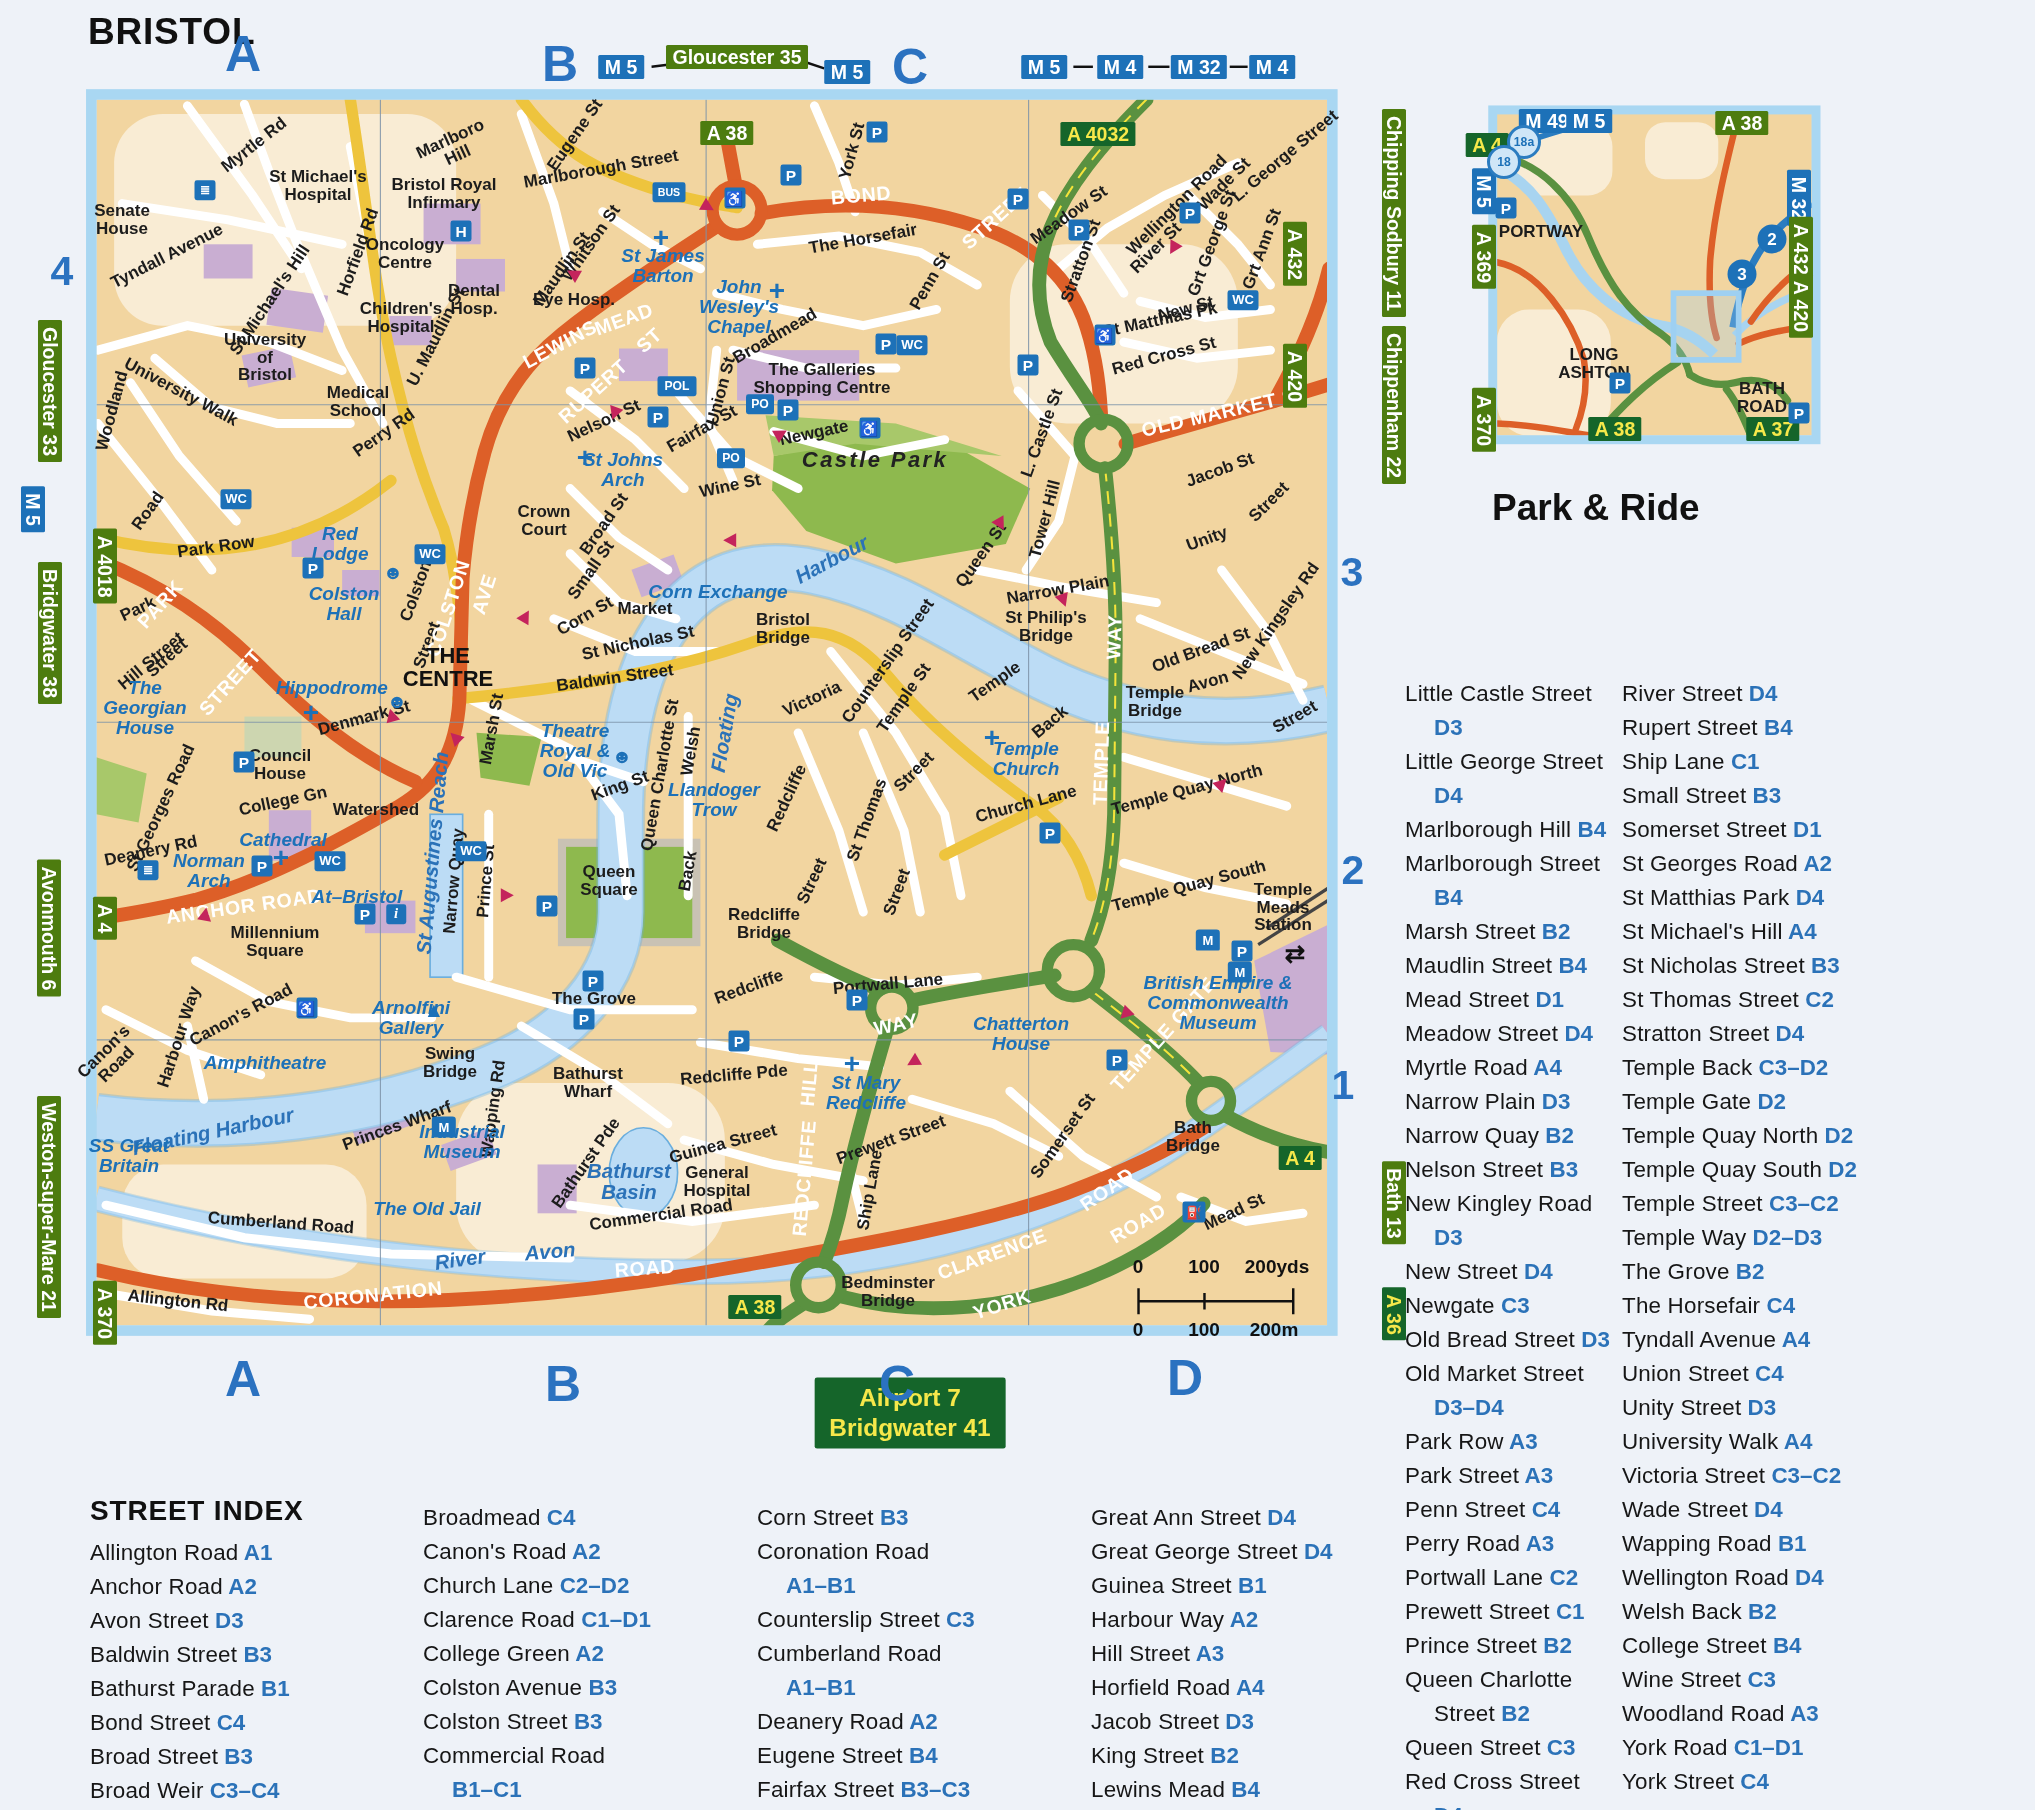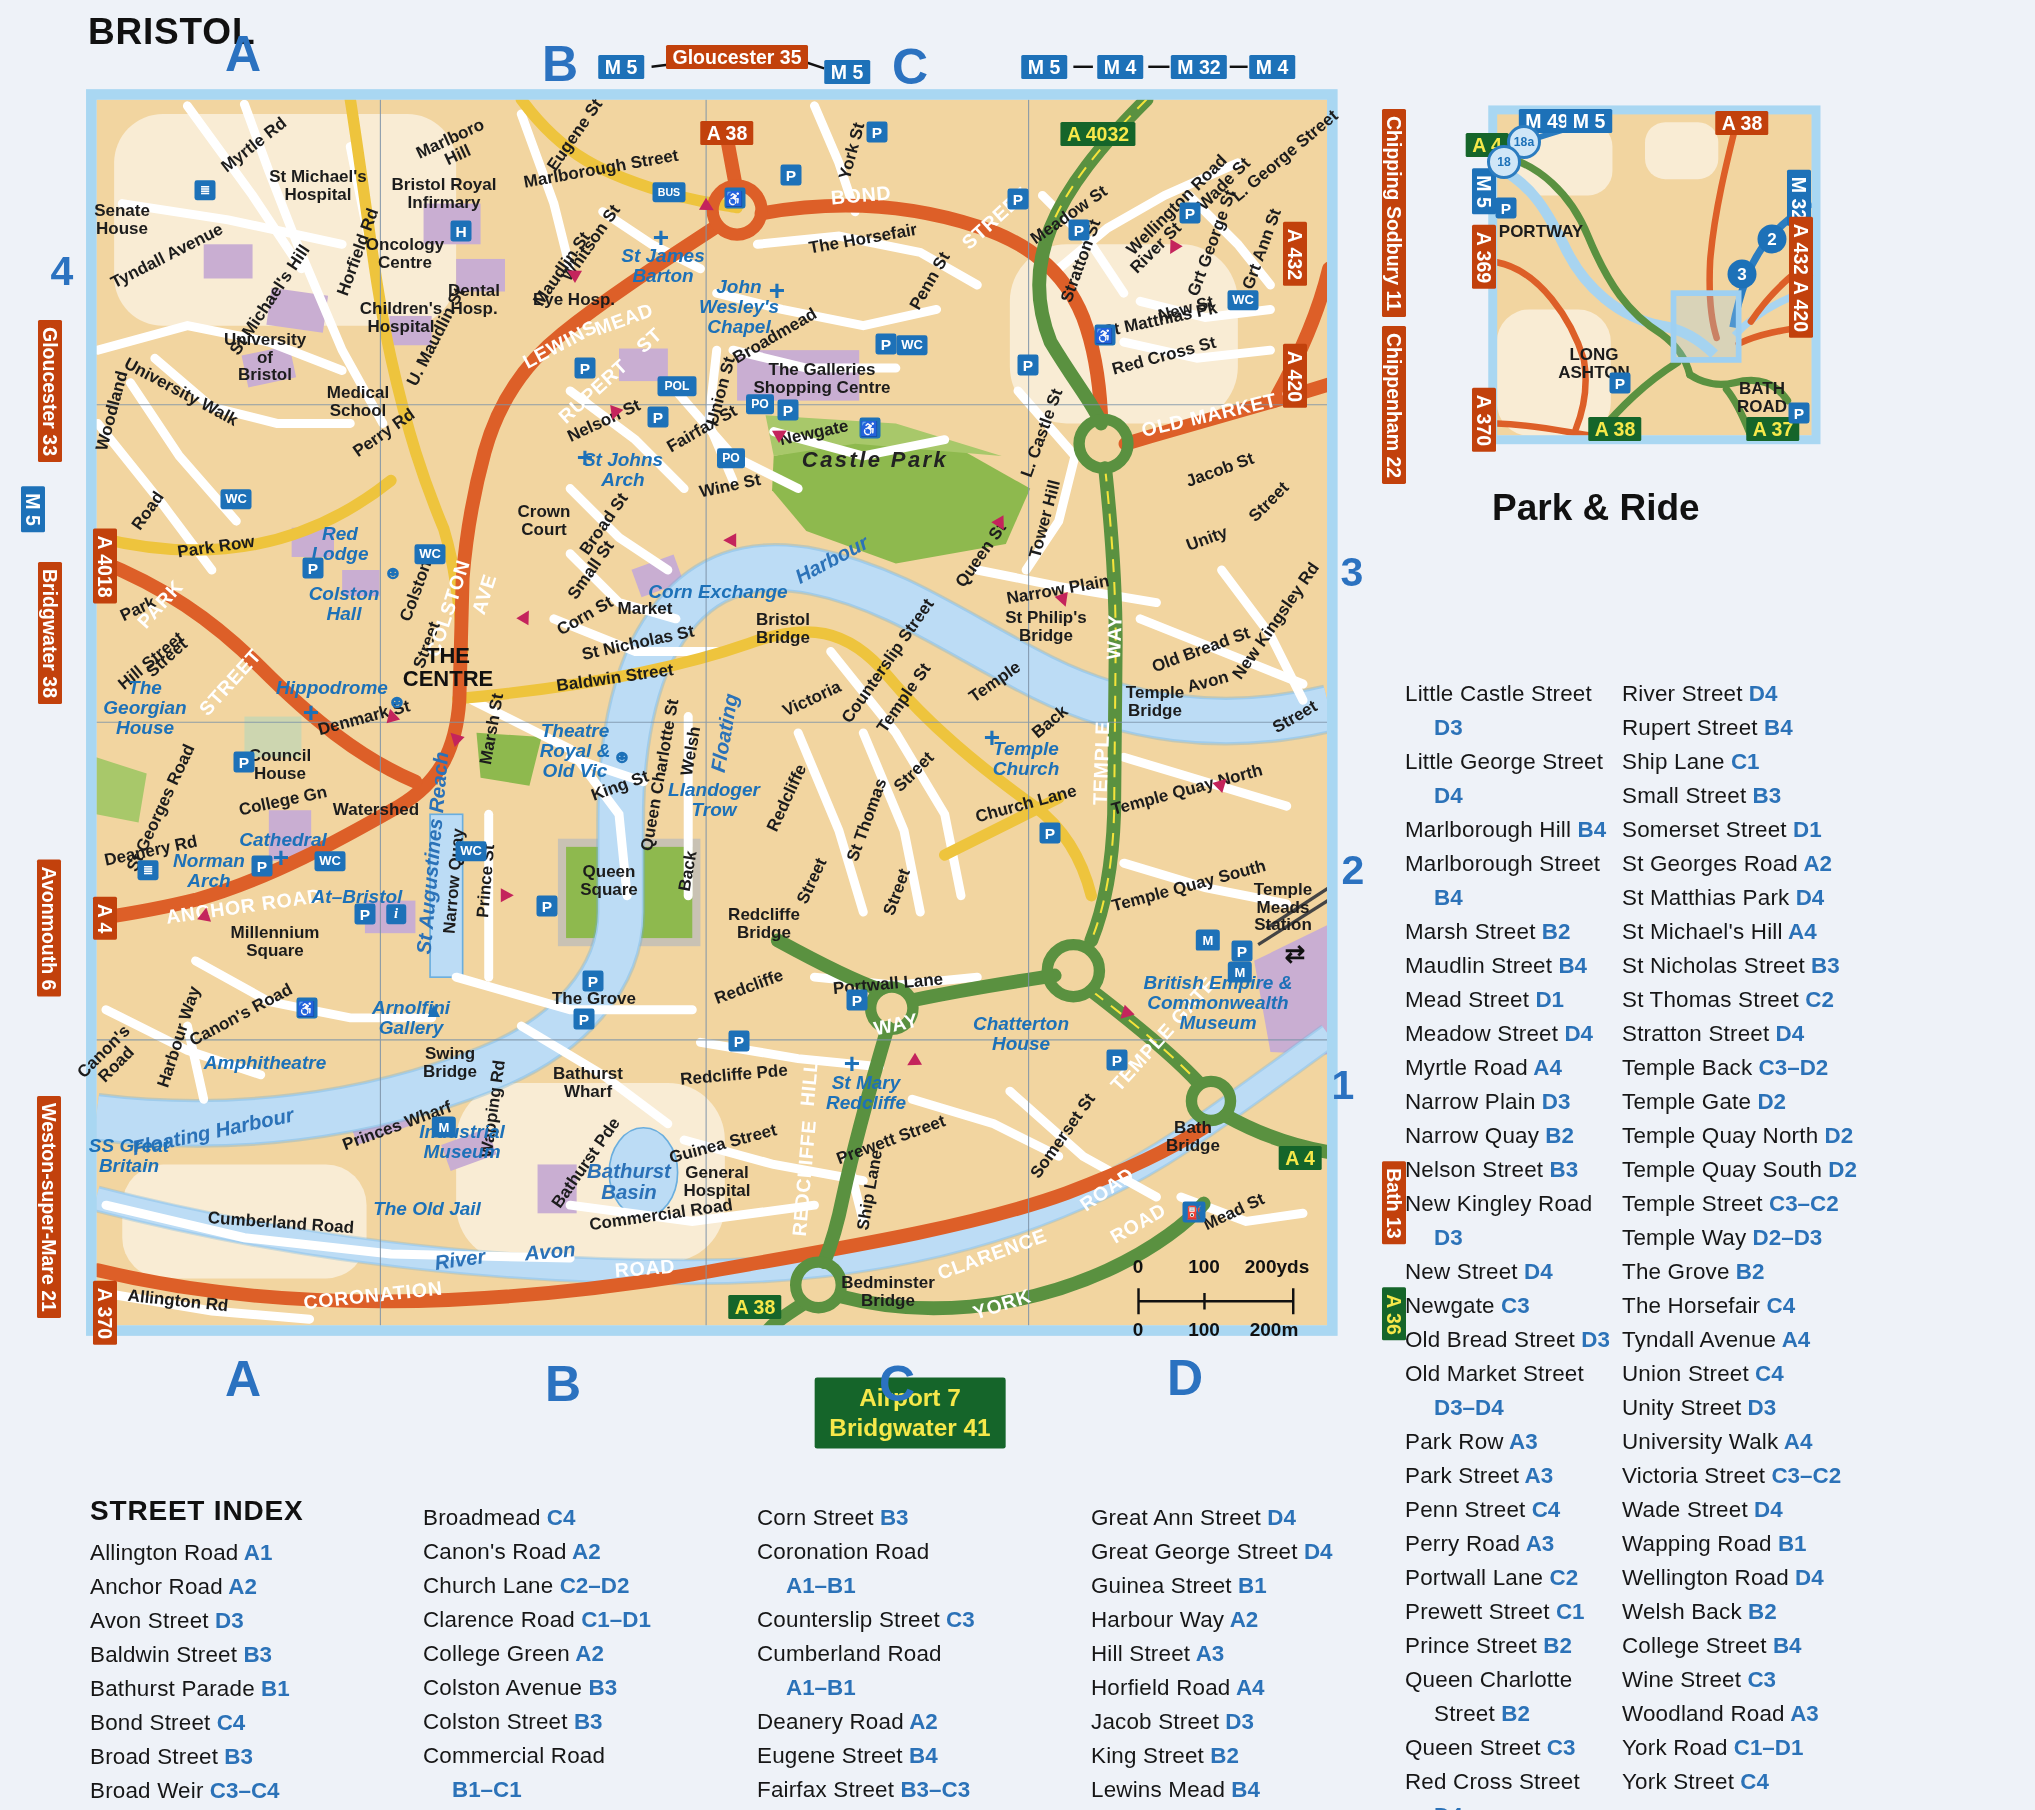--- a/index.html
+++ b/index.html
@@ -15,21 +15,21 @@
   .pki {font-size:22px;font-weight:700;font-style:italic;color:#222;letter-spacing:2.4px;}
   .ro  {font-size:19.5px;font-weight:700;color:#fff;letter-spacing:0.8px;}
   .rg  {font-size:19.5px;font-weight:700;color:#fff;letter-spacing:0.8px;}
   .glt {font-size:50px;font-weight:700;color:#2b72c0;}
   .gnum{font-size:41px;font-weight:700;color:#2b72c0;}
   .sc  {font-size:19px;font-weight:700;color:#111;}
   .ttl {position:absolute;left:88px;top:11.4px;font-size:37px;font-weight:700;color:#111;letter-spacing:0.8px;}
   .inset-ttl{position:absolute;left:1492px;top:451px;font-size:37px;font-weight:700;color:#111;margin-top:36px;}
   .sign{position:absolute;transform:translate(-50%,-50%);font-weight:700;font-size:19.5px;
         color:#fff;padding:0.8px 6.5px;border-radius:1.6px;white-space:nowrap;line-height:1.15;}
-  .sign.red{background:#c2410c;}
+  .sign.red{background:#4d7c0f;}
   .sign.blue{background:#1d71b8;}
   .sign.green{background:#15652a;color:#f6e84a;}
   .sign.vert{writing-mode:vertical-rl;padding:6.5px 0.8px;}
   .bigsign{position:absolute;transform:translate(-50%,-50%);background:#15652a;color:#f6e84a;
         font-weight:700;font-size:24.4px;text-align:center;padding:4.9px 14.7px;border-radius:2.4px;line-height:1.25;}
   .icon{position:absolute;transform:translate(-50%,-50%);display:flex;align-items:center;justify-content:center;
         background:#1d71b8;color:#fff;font-weight:700;border-radius:2.4px;}
   .ic-p{width:21px;height:21px;font-size:15.5px;}
   .ic-wc{width:31px;height:19.5px;font-size:13px;}
   .ic-po{width:28px;height:19.5px;font-size:12.2px;}

